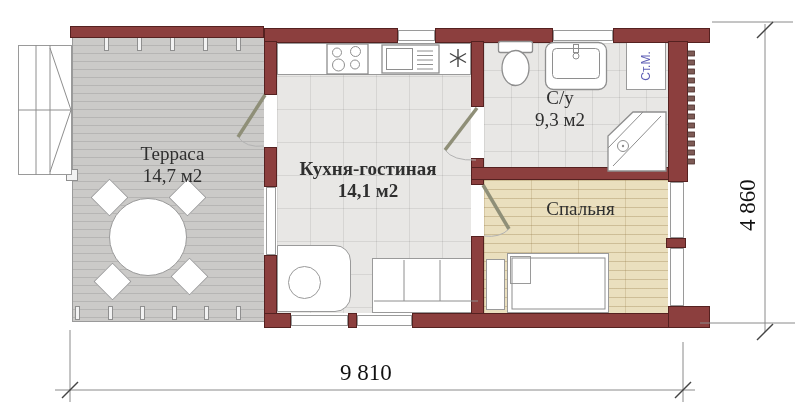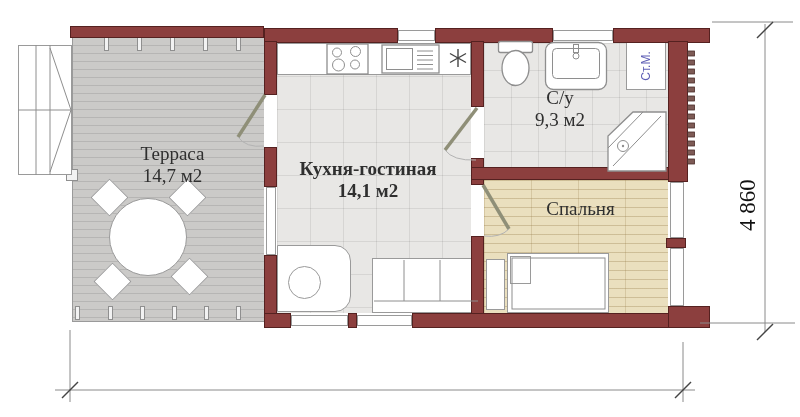--- a/index.html
+++ b/index.html
@@ -210,15 +210,16 @@
     <div class="room-area">14,1 м2</div>
   </div>
   <div class="label" style="left:515px;top:87px;width:90px;">
     <div class="room-name">С/у</div>
     <div class="room-area">9,3 м2</div>
   </div>
   <div class="label" style="left:533px;top:198px;width:95px;">
     <div class="room-name">Спальня</div>
   </div>
 
+  <div class="dimtext" id="dim-width" style="left:340px;top:360px;">9 810</div>
   <div class="dimtext" id="dim-height" style="left:722px;top:192px;">4 860</div>
 
 </div>
 
 </body></html>

